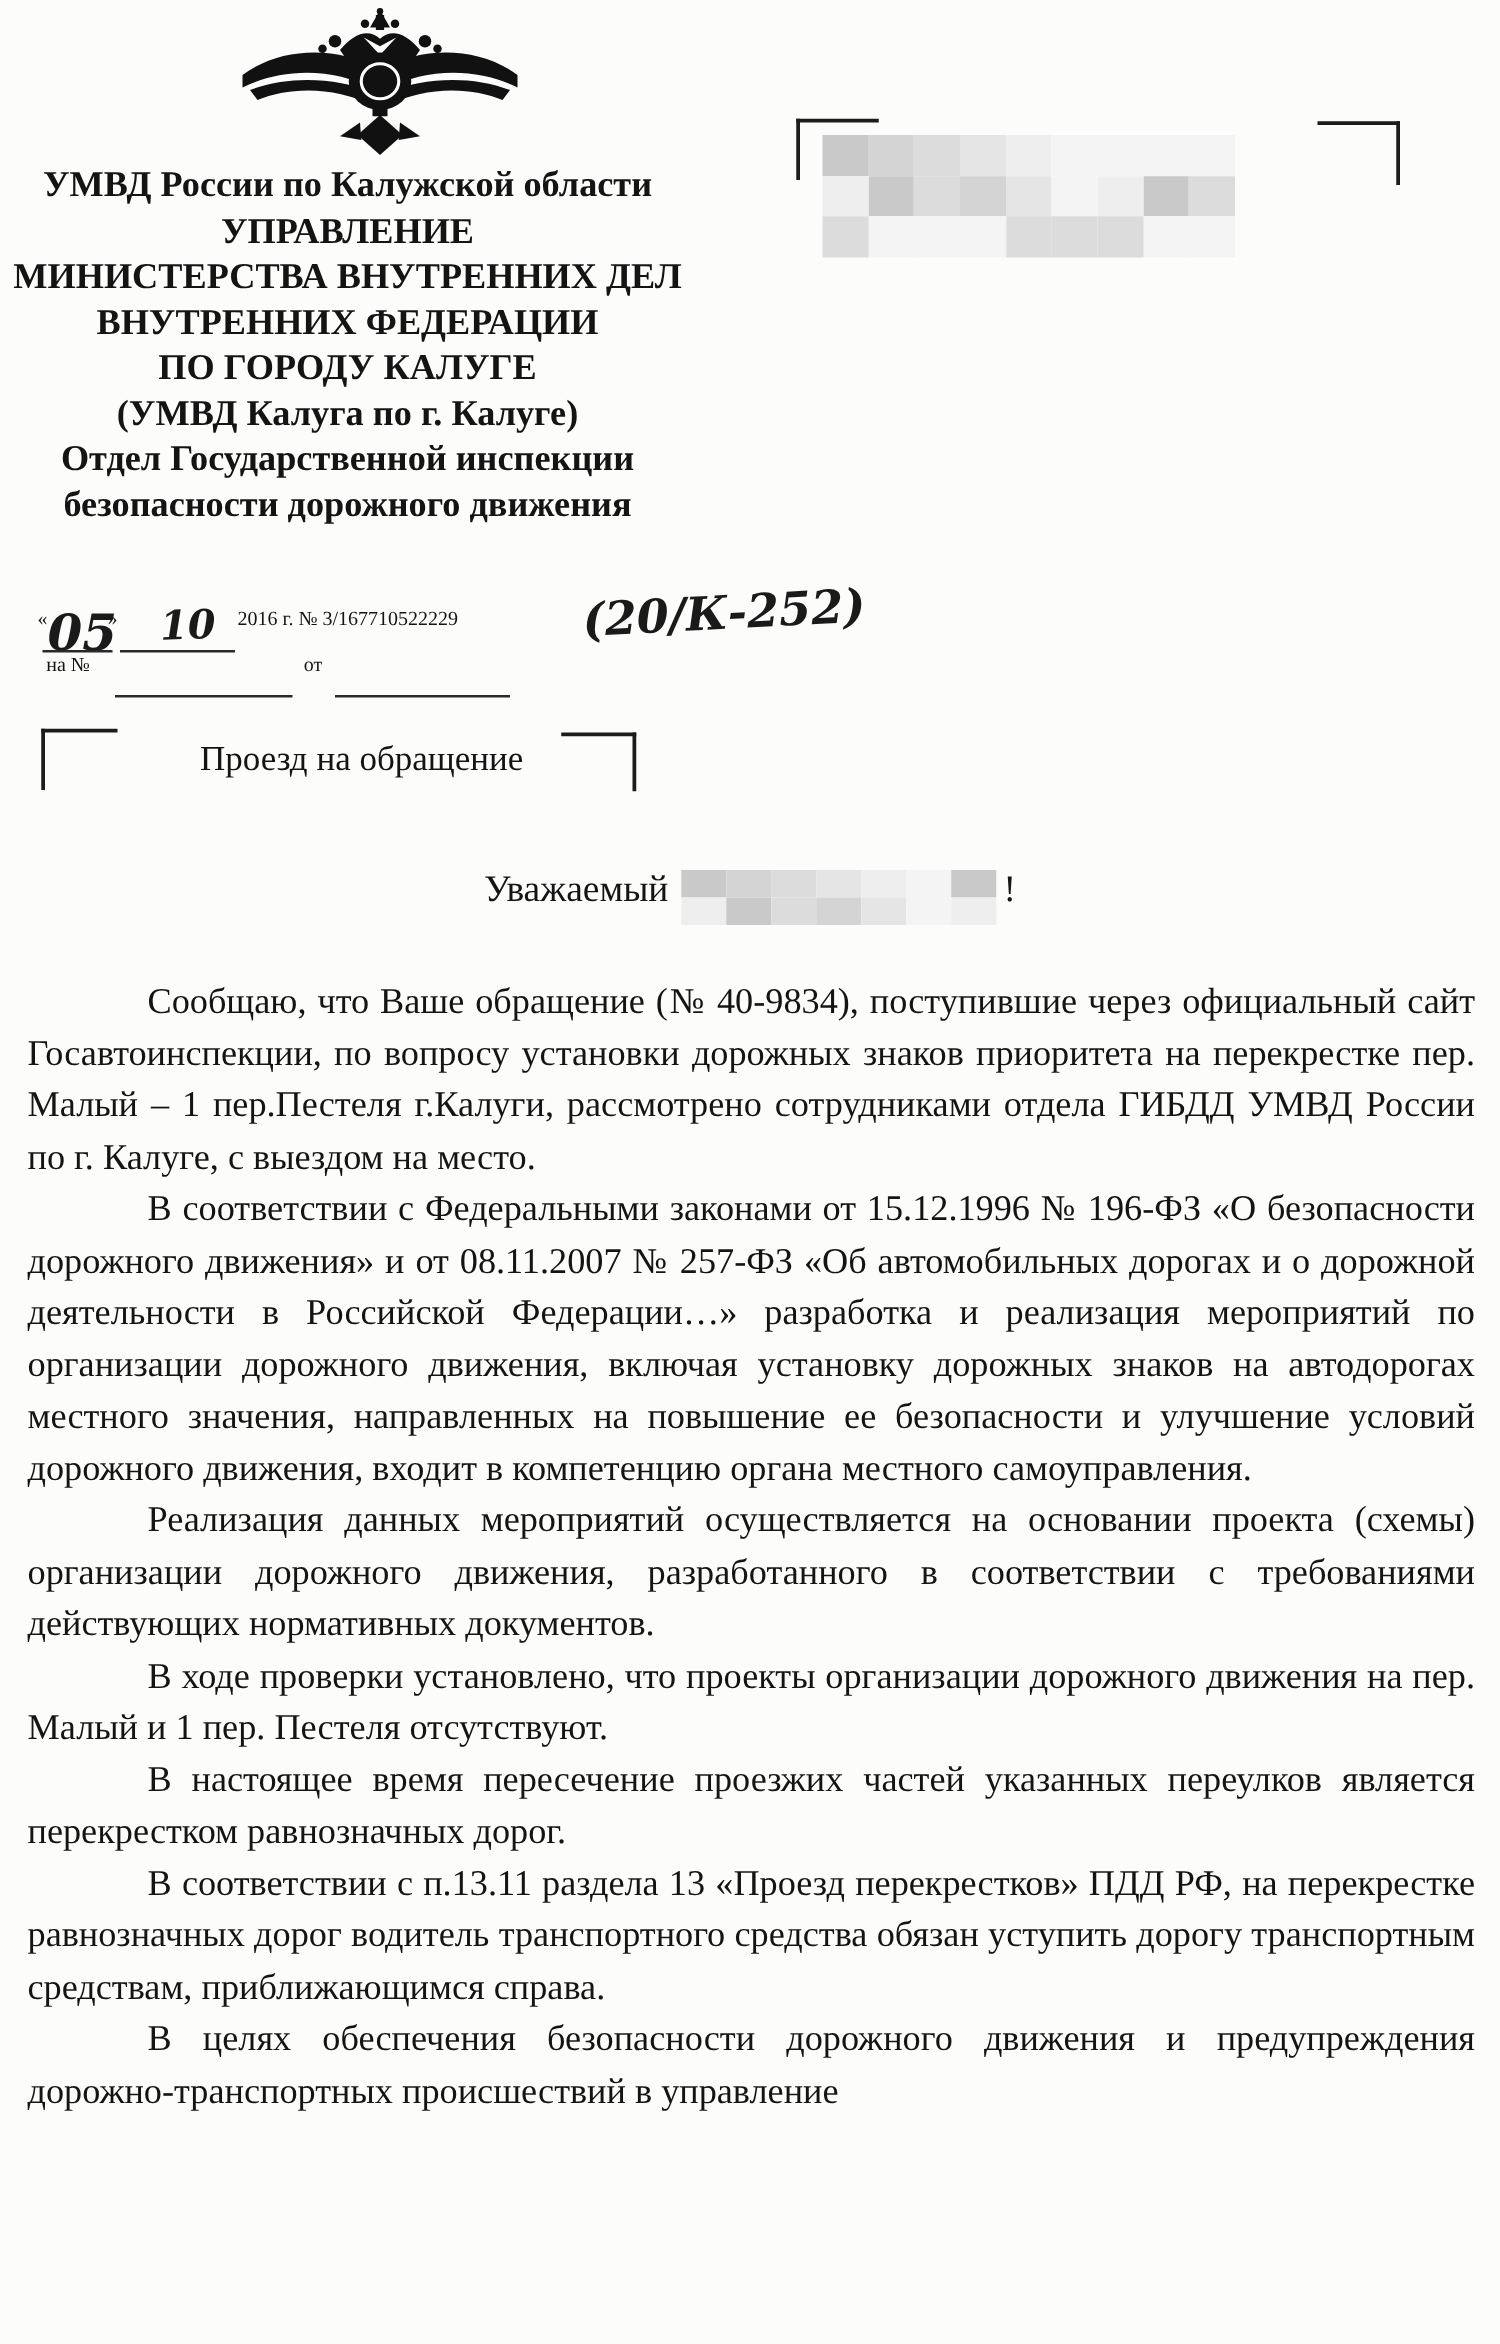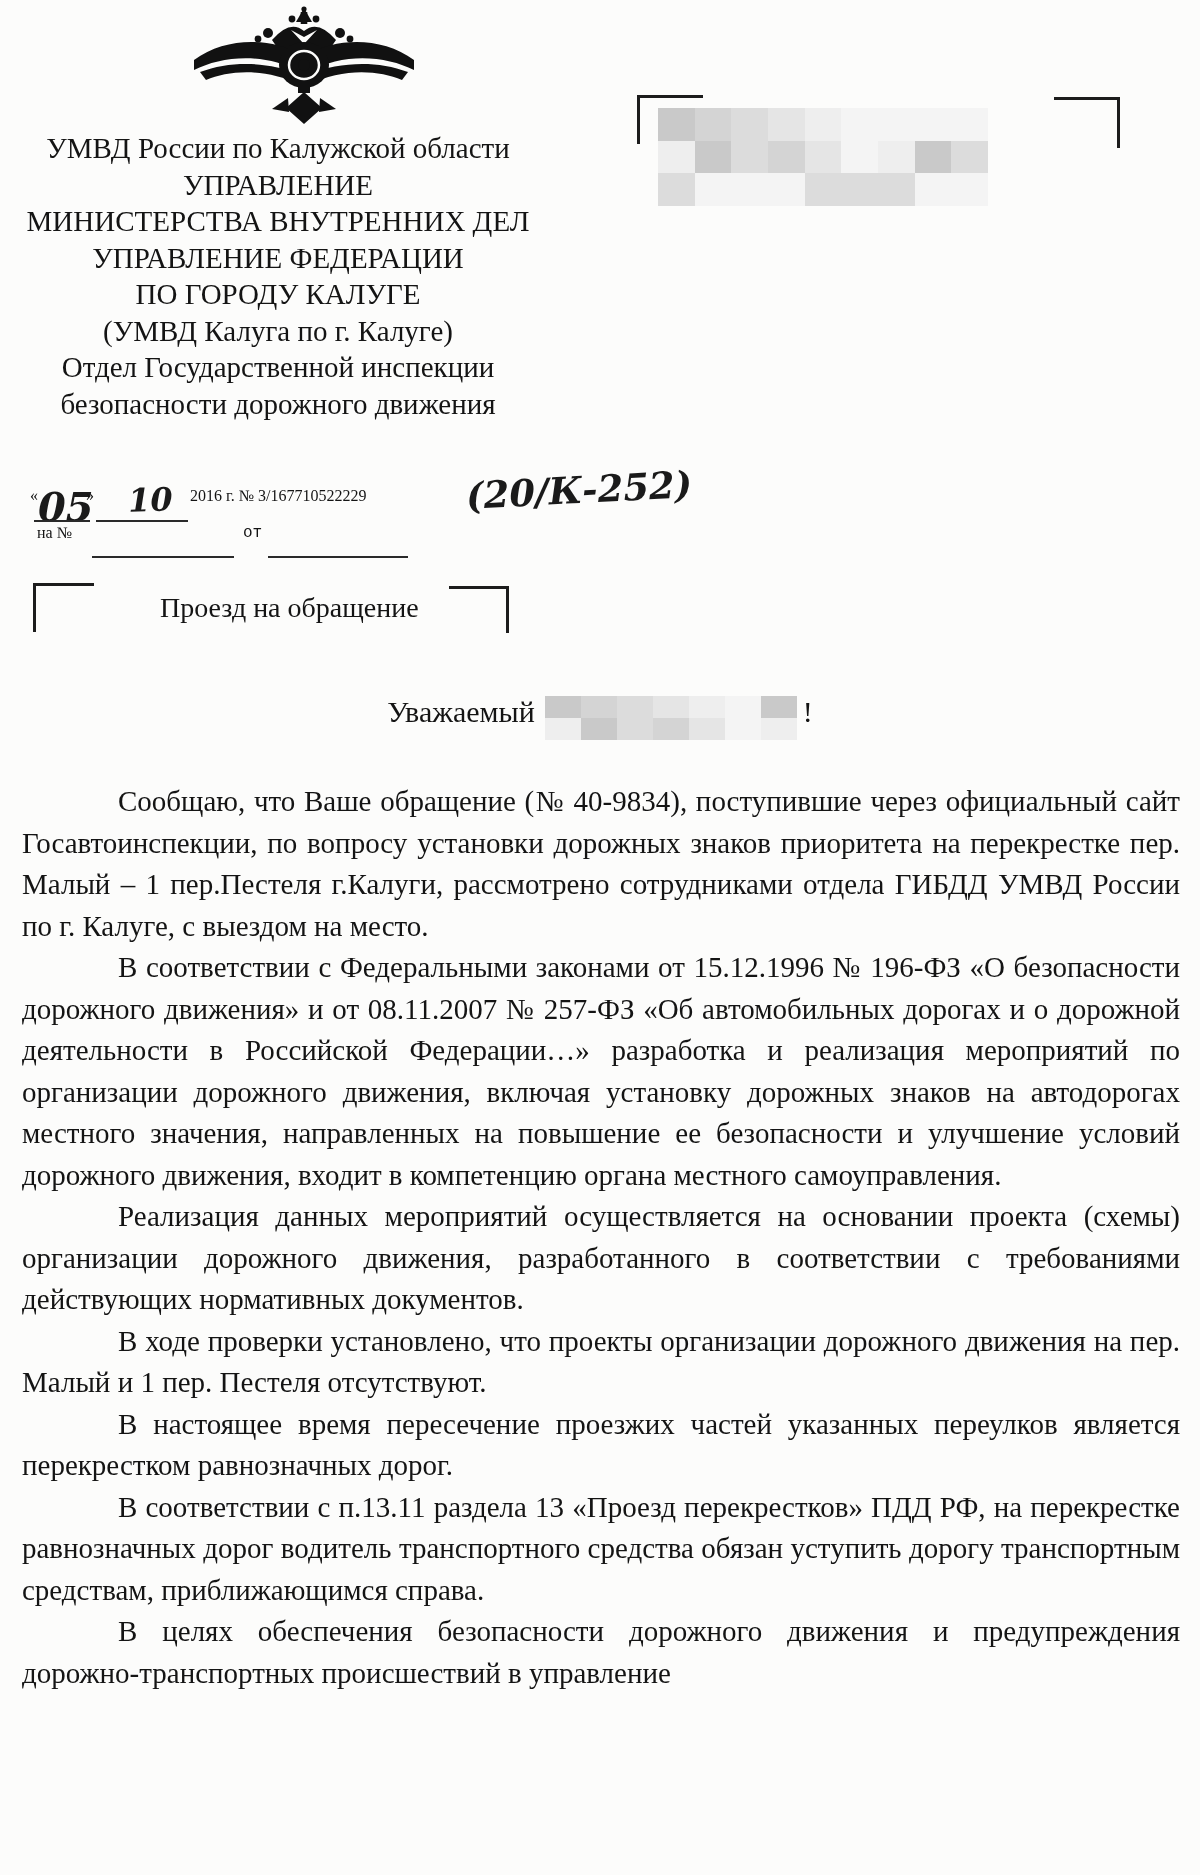--- a/index.html
+++ b/index.html
@@ -5,36 +5,36 @@
   html,body { margin:0; padding:0; background:#ffffff; }
   .page {
     position:relative; width:1200px; height:1875px; margin:0 auto;
     background:#fcfcfb; overflow:hidden; color:#141414;
     font-family:"Liberation Serif","DejaVu Serif",serif;
   }
   
   .emblem { position:absolute; left:192px; top:6px; width:224px; height:120px; }
   
   .letterhead { position:absolute; left:8px; top:130px; width:540px; text-align:center; }
-  .org-line { font-weight:normal; font-size:29px; line-height:36.5px; white-space:nowrap; }
+  .org-line { font-weight:bold; font-size:29px; line-height:36.5px; white-space:nowrap; }
   .address { position:absolute; left:10px; top:448px; width:540px; text-align:center;
              font-size:28px; white-space:nowrap; }
   .printed  { position:absolute; white-space:nowrap; }
   .hand { font-family:"DejaVu Serif",serif; font-style:italic; font-weight:bold; color:#1a1a1a; }
   .hand-day   { position:absolute; left:38px;  top:483px; font-size:40px; }
   .q-open     { position:absolute; left:30px;  top:487px; }
   .q-close    { position:absolute; left:86px;  top:487px; }
   .hand-month { position:absolute; left:128px; top:481px; font-size:32px; transform:rotate(-2deg); }
   .printed-no { position:absolute; left:190px; top:487px; }
   .hand-ref   { position:absolute; left:466px; top:468px; font-size:37px; transform:rotate(-3deg); white-space:nowrap; }
   .uline { position:absolute; border-bottom:2px solid #2a2a2a; height:0; }
   .ul-day   { left:34px;  top:520px; width:56px; }
   .ul-month { left:96px;  top:520px; width:92px; }
   .na-label { position:absolute; left:37px;  top:524px; }
-  .ot-label { position:absolute; left:243px; top:524px;font-family:Liberation Mono, monospace; }
+  .ot-label { position:absolute; left:243px; top:524px; }
   .ul-na    { left:92px;  top:556px; width:142px; }
   .ul-ot    { left:268px; top:556px; width:140px; }
   
   .corner { position:absolute; }
   .corner.tl { border-left:3px solid #1c1c1c; border-top:3px solid #1c1c1c; }
   .corner.tr { border-right:3px solid #1c1c1c; border-top:3px solid #1c1c1c; }
   .c-addr-l { left:637px;  top:95px;  width:63px; height:46px; }
   .c-addr-r { left:1054px; top:97px;  width:63px; height:48px; }
   .c-subj-l { left:33px;   top:583px; width:58px; height:46px; }
   .c-subj-r { left:449px;  top:586px; width:57px; height:44px; }
@@ -85,21 +85,21 @@
     <rect x="106" y="80" width="12" height="7"></rect>
     <path d="M112,86 L94,102 L112,118 L130,102 Z"></path>
     <path d="M96,92 L80,103 L97,106 Z"></path>
     <path d="M128,92 L144,103 L127,106 Z"></path>
   </svg>
 
   <div class="letterhead">
       <div class="org-line">УМВД России по Калужской области</div>
       <div class="org-line">УПРАВЛЕНИЕ</div>
       <div class="org-line">МИНИСТЕРСТВА ВНУТРЕННИХ ДЕЛ</div>
-      <div class="org-line">УПРАВЛЕНИЕ ФЕДЕРАЦИИ</div>
+      <div class="org-line">ВНУТРЕННИХ ФЕДЕРАЦИИ</div>
       <div class="org-line">ПО ГОРОДУ КАЛУГЕ</div>
       <div class="org-line">(УМВД Калуга по г. Калуге)</div>
       <div class="org-line">Отдел Государственной инспекции</div>
       <div class="org-line">безопасности дорожного движения</div>
     </div>
 
 
   <span class="printed q-open">«</span>
   <span class="hand hand-day">05</span>
   <span class="printed q-close">»</span>

